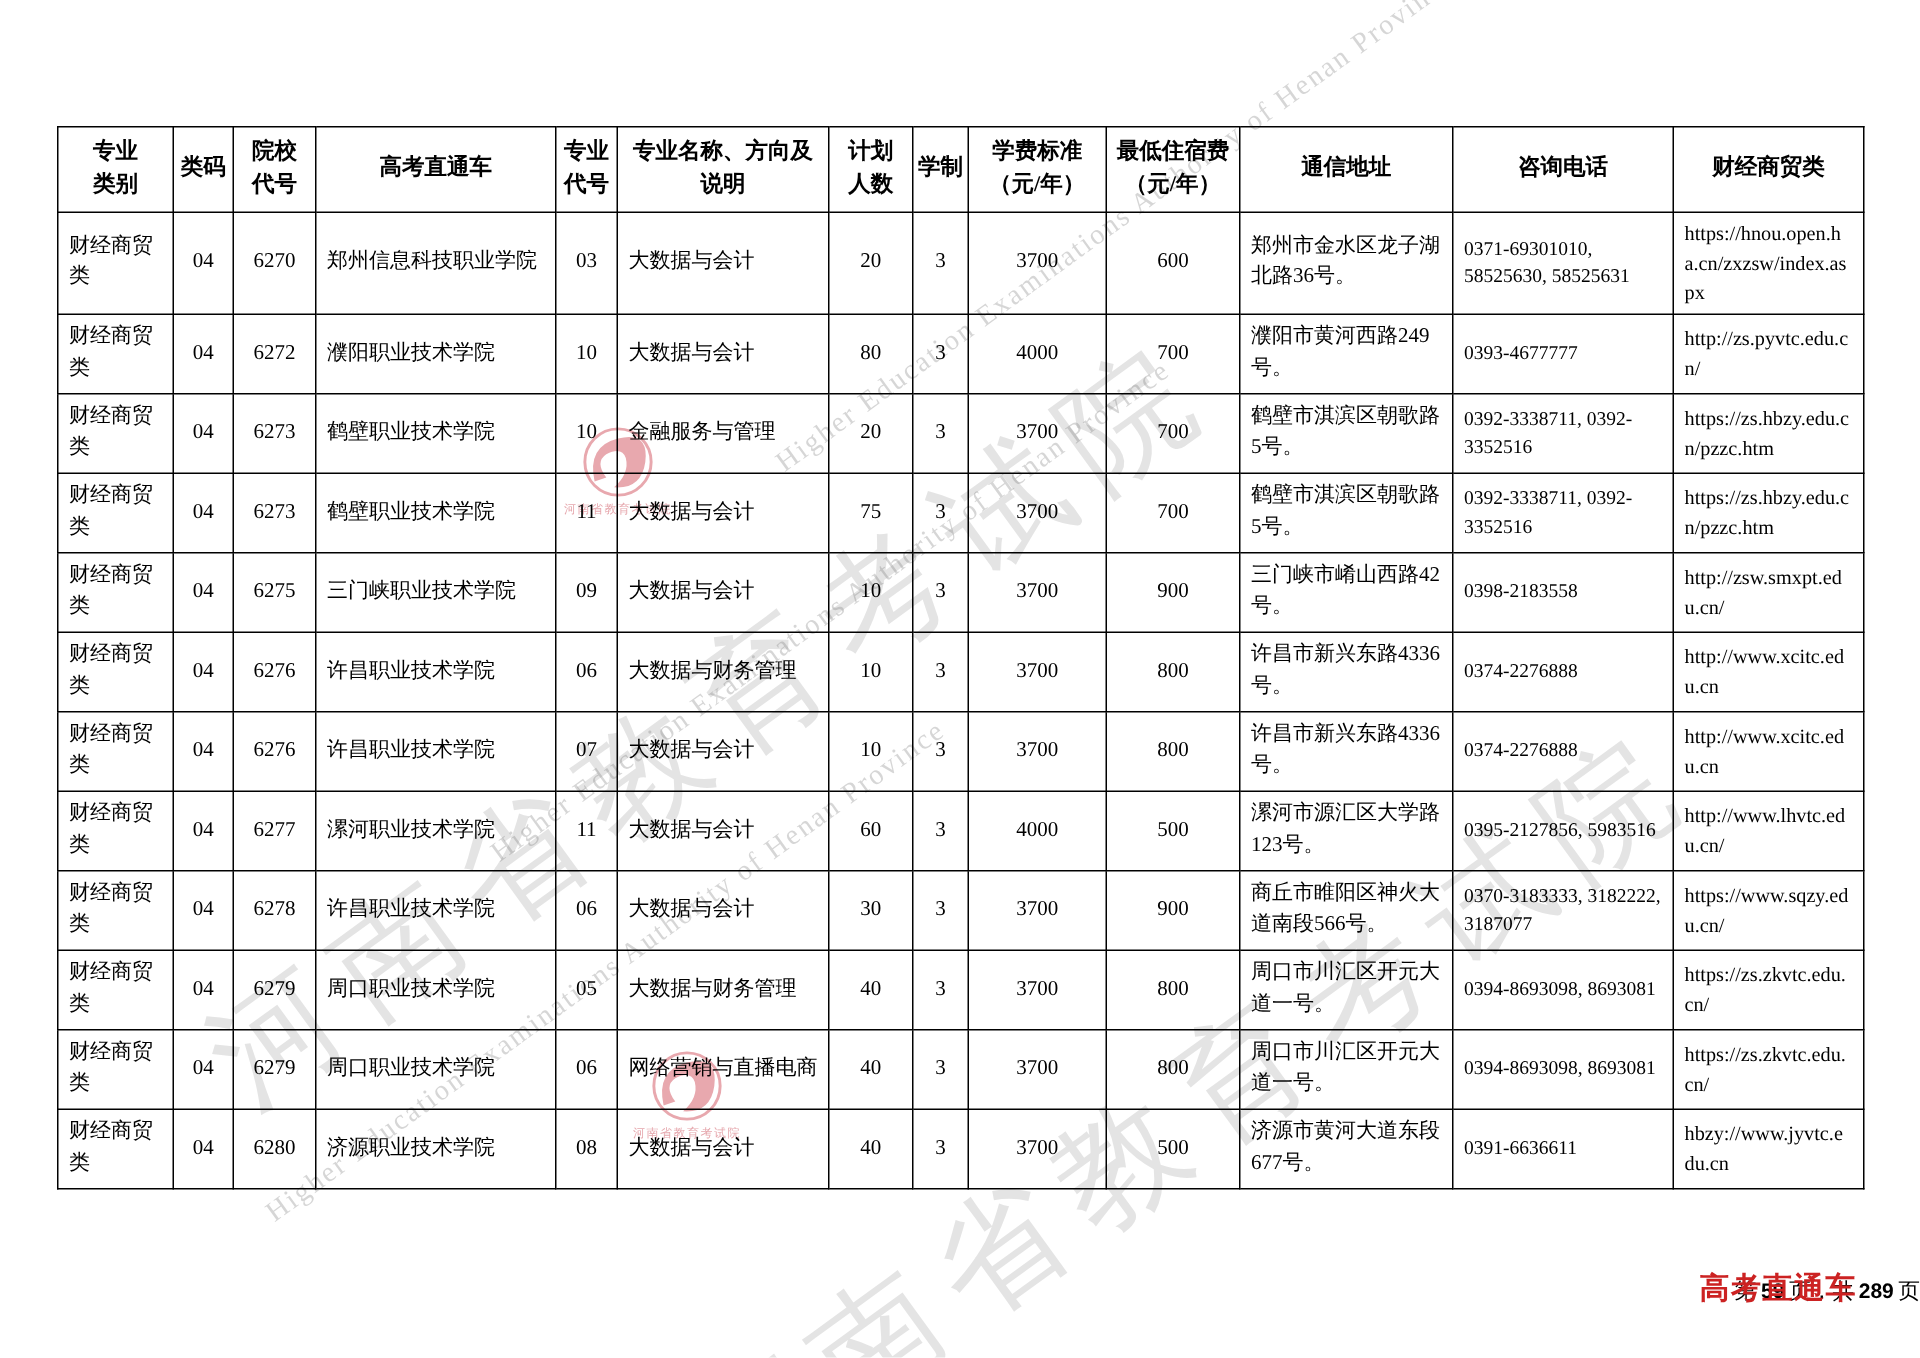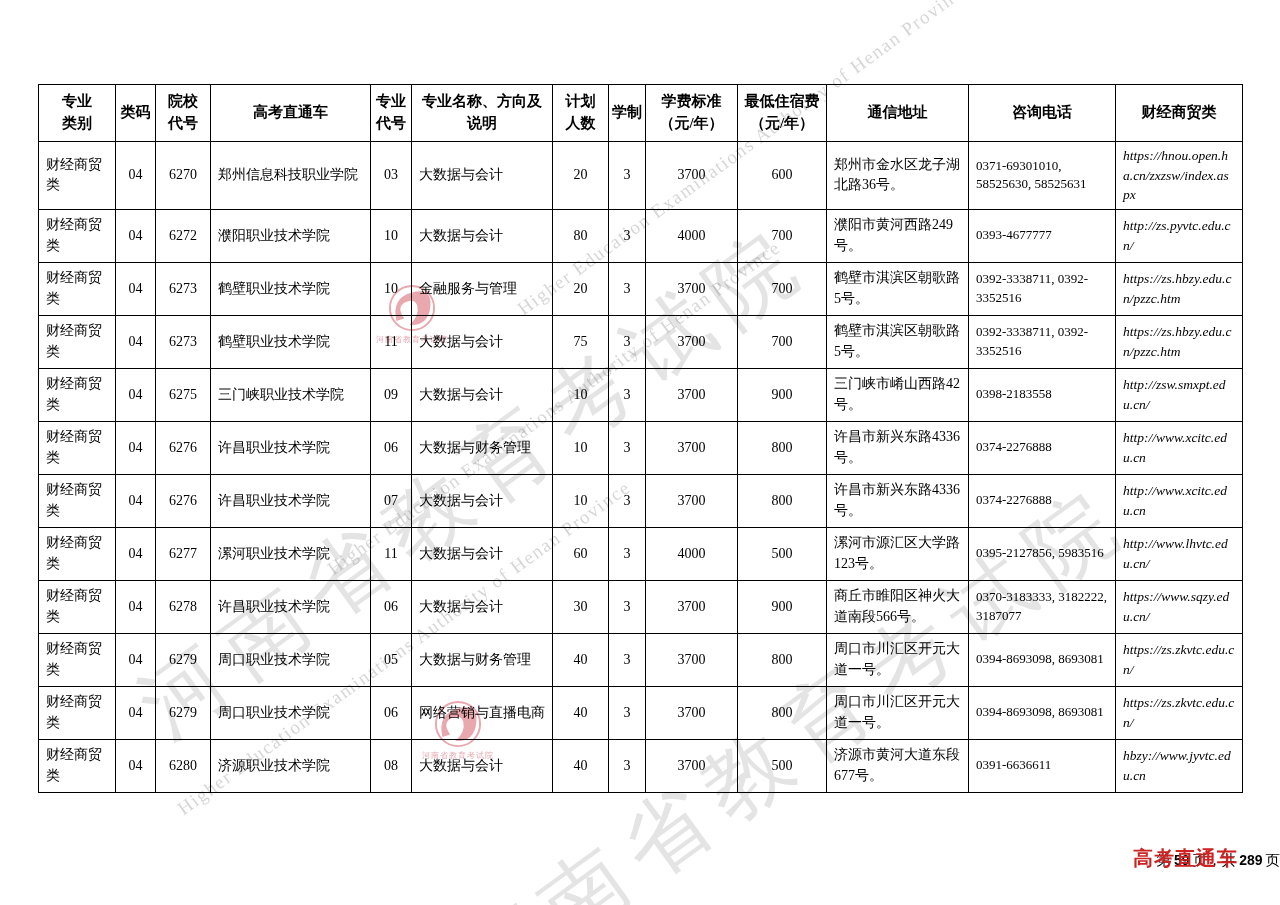--- a/index.html
+++ b/index.html
@@ -54,21 +54,21 @@
     line-height: 1.45;
   }
   .data-table th {
     font-weight: bold; font-size: 15px; text-align: center;
     white-space: pre-line; height: 57px; padding: 4px 2px;
   }
   .data-table td { font-size: 14px; height: 53px; padding: 4px 7px; }
   td.c0, td.c3, td.c5, td.c10, td.c11, td.c12 { text-align: left; }
   td.c1, td.c2, td.c4, td.c6, td.c7, td.c8, td.c9 { text-align: center; }
   td.c11 { font-size: 13px; }
-  td.c12 { font-size: 13.5px; word-break: break-all; font-style: italic; }
+  td.c12 { font-size: 13.5px; word-break: break-all; }
 
   
   .footer {
     position: absolute; left: 0; top: 851px; width: 1280px;
     text-align: right; font-size: 14.5px; z-index: 1;
   }
   .footer .num {
     font-family: "Liberation Sans", sans-serif;
     font-weight: bold; font-size: 14px; padding: 0 3px;
   }

